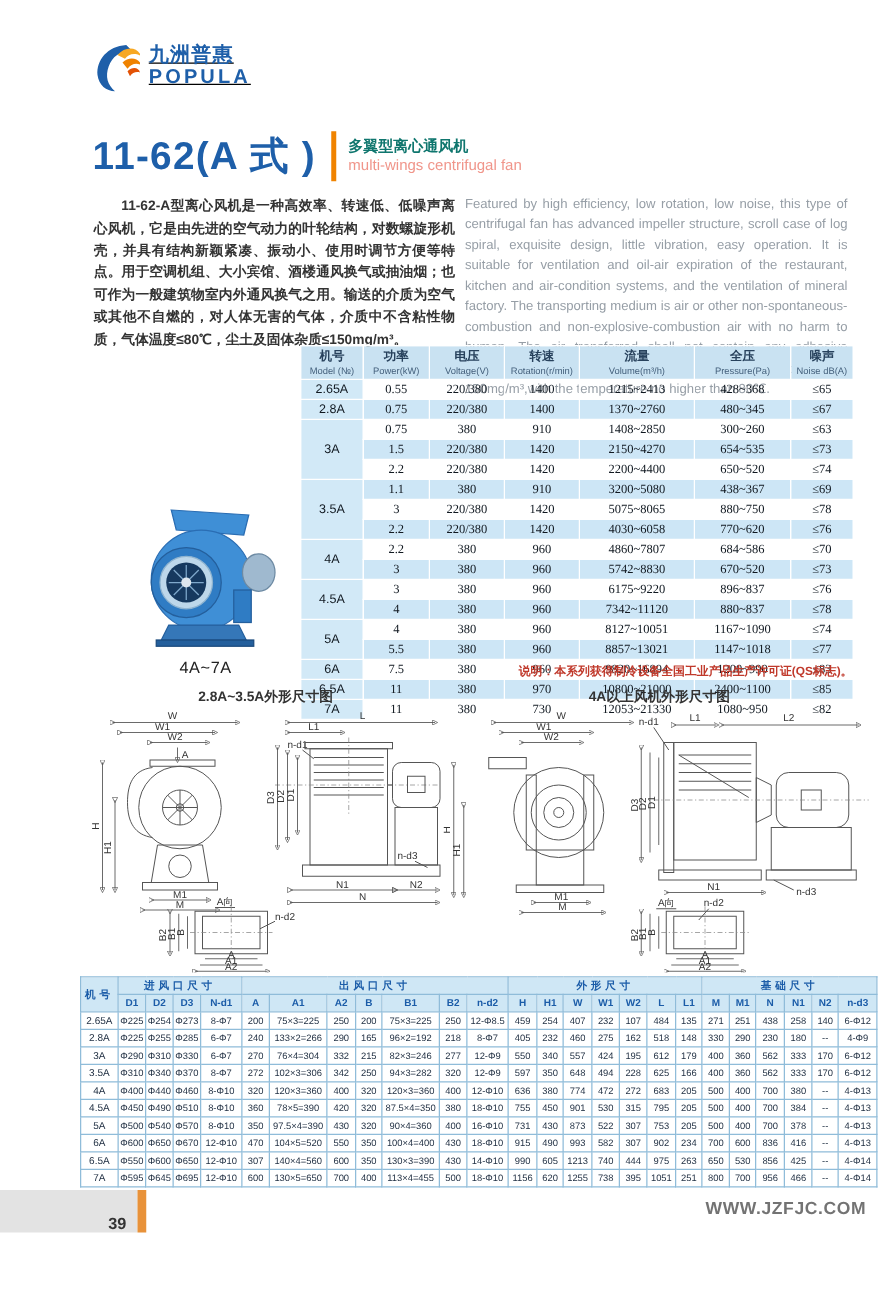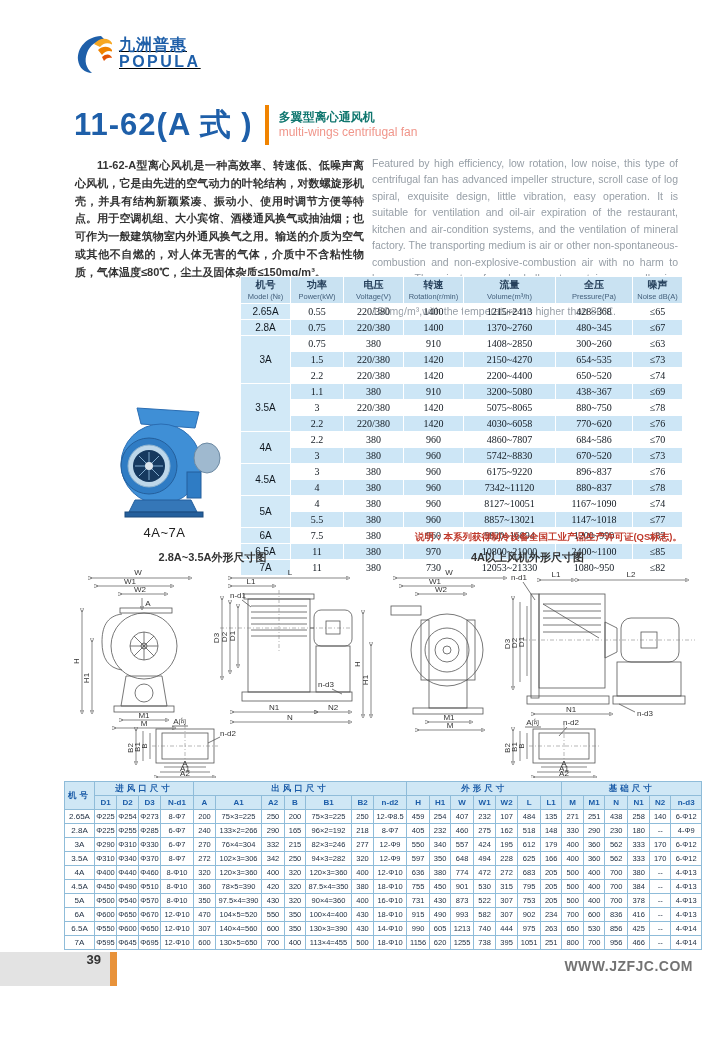--- a/index.html
+++ b/index.html
@@ -54,21 +54,21 @@
   
   .dims{position:absolute;left:64px;top:781px;width:637px;border-collapse:collapse;table-layout:fixed;}
   .dims th,.dims td{border:1px solid #8fbcd9;text-align:center;overflow:hidden;white-space:nowrap;
                     padding:0;}
   .dims thead th{background:#cfe7f5;color:#1b5ca8;font-size:8px;font-weight:bold;height:13px;}
   .dims thead th.grp{letter-spacing:3px;font-size:8.5px;}
   .dims td{height:13px;font-size:7.5px;color:#223144;background:#fff;}
   .dims td.model{font-size:8px;color:#223144;}
   
   .pagenum-box{position:absolute;left:0;top:952px;width:110px;height:34px;background:#e3e3e3;
-               display:flex;align-items:flex-start;justify-content:flex-end;}
+               display:flex;align-items:flex-end;justify-content:flex-end;}
   .pagenum{font-size:13px;font-weight:bold;color:#333;margin-right:9px;}
   .pagenum-bar{position:absolute;left:110px;top:952px;width:7px;height:34px;background:#e8923a;}
   .website{position:absolute;right:16px;top:958px;font-size:14px;font-weight:bold;color:#737373;
            letter-spacing:0.5px;}
 </style>
 </head>
 <body>
 
 <div class="page">
 

